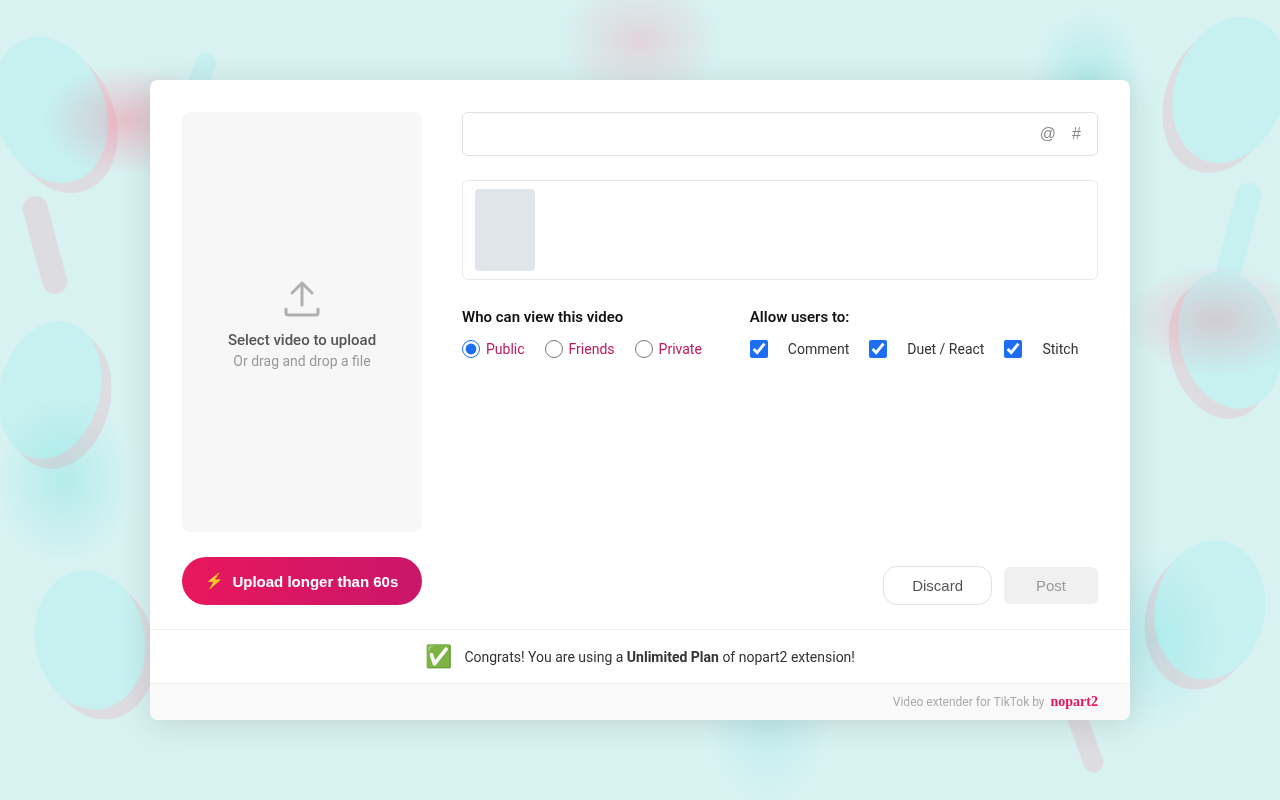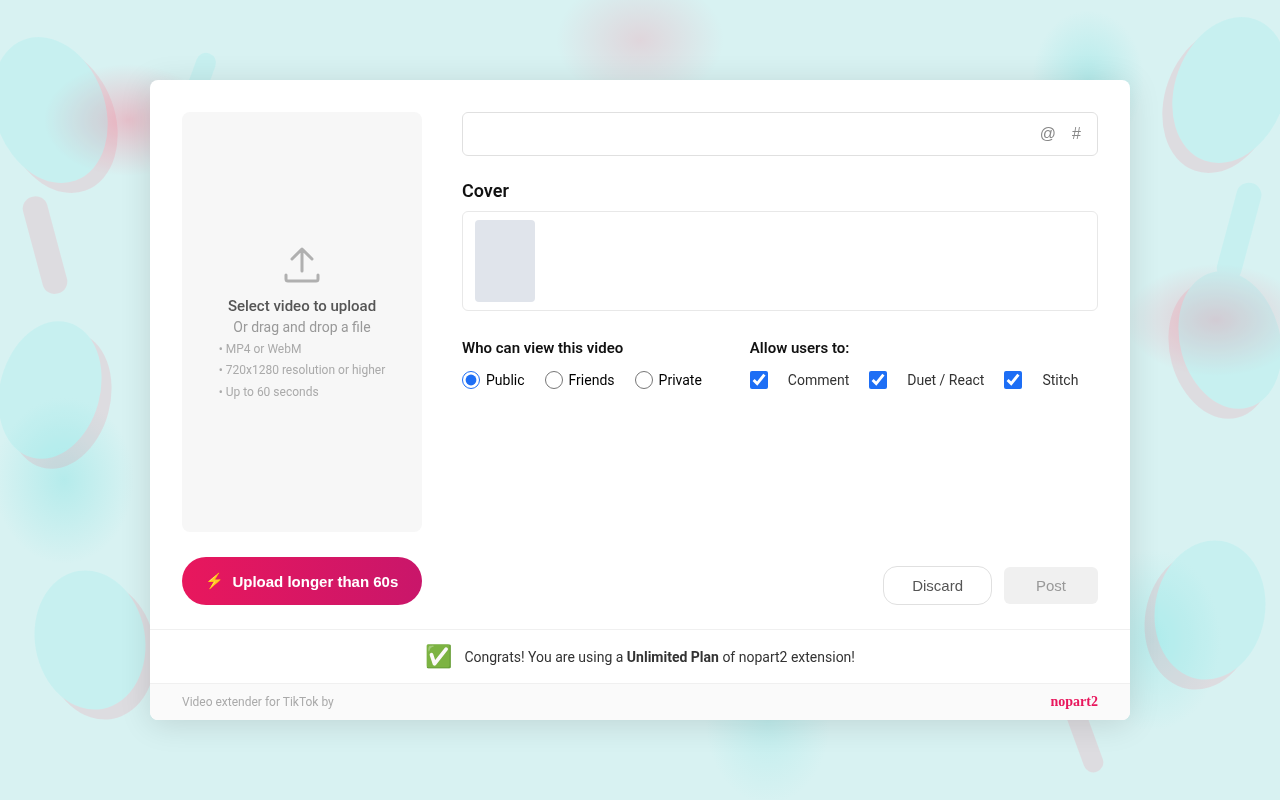--- a/index.html
+++ b/index.html
@@ -262,21 +262,21 @@
 
     .radio-option input[type="radio"] {
       width: 18px;
       height: 18px;
       accent-color: #1d6ef5;
       cursor: pointer;
     }
 
     .radio-label {
       font-size: 14px;
-      color: #000000;
+      color: #be185d;
     }
 
     .checkbox-option {
       display: flex;
       align-items: center;
       gap: 20px;
       cursor: pointer;
     }
 
     .checkbox-option input[type="checkbox"] {
@@ -343,21 +343,21 @@
       font-weight: 700;
     }
 
     
     .footer {
       background: #fafafa;
       border-top: 1px solid #f0f0f0;
       padding: 10px 32px;
       display: flex;
       align-items: center;
-      justify-content: space-between;
+      justify-content: flex-end;
       gap: 6px;
     }
 
     .footer-text {
       font-size: 12px;
       color: #aaa;
     }
 
     .nopart-logo {
       font-size: 14px;
@@ -409,45 +409,39 @@
       <div class="left-panel">
         <div class="upload-area">
           <div class="upload-icon">
             <svg viewBox="0 0 48 48" fill="none">
               <path d="M24 8v22M14 18l10-10 10 10" stroke="#b0b0b0" stroke-width="3" stroke-linecap="round" stroke-linejoin="round"></path>
               <path d="M8 34v4a2 2 0 002 2h28a2 2 0 002-2v-4" stroke="#b0b0b0" stroke-width="3" stroke-linecap="round"></path>
             </svg>
           </div>
           <div class="upload-title">Select video to upload</div>
           <div class="upload-subtitle">Or drag and drop a file</div>
-          <ul class="upload-specs">
-            <li>MP4 or WebM</li>
-            <li>720x1280 resolution or higher</li>
-            <li>Up to 60 seconds</li>
-          </ul>
         </div>
 
         <button class="upload-longer-btn">
           <span>⚡</span>
           <span>
             <span>Upload longer than </span><span class="highlight">60s</span>
           </span>
         </button>
       </div>
 
       <div class="right-panel">
 
         <div class="caption-input-row">
           <input class="caption-input" type="text" placeholder="" style="">
           <button class="caption-icon-btn">@</button>
           <button class="caption-icon-btn">#</button>
         </div>
 
         <div class="cover-section">
-          <div class="cover-title">Cover</div>
           <div class="cover-strip">
             <div class="cover-thumb"></div>
           </div>
         </div>
 
         <div class="permissions-row">
 
           <div class="perm-group">
             <div class="perm-group-title">Who can view this video</div>
             <div class="perm-options">

